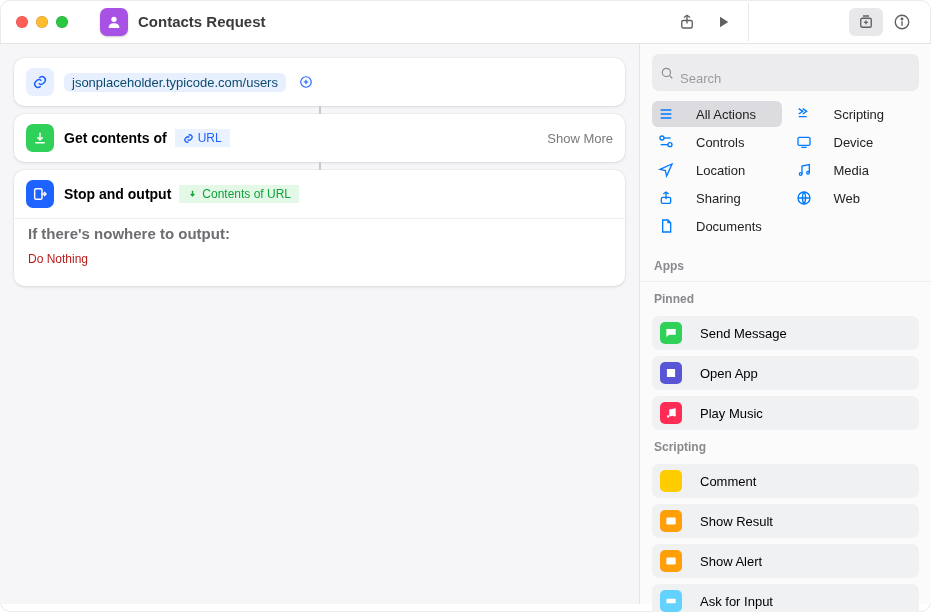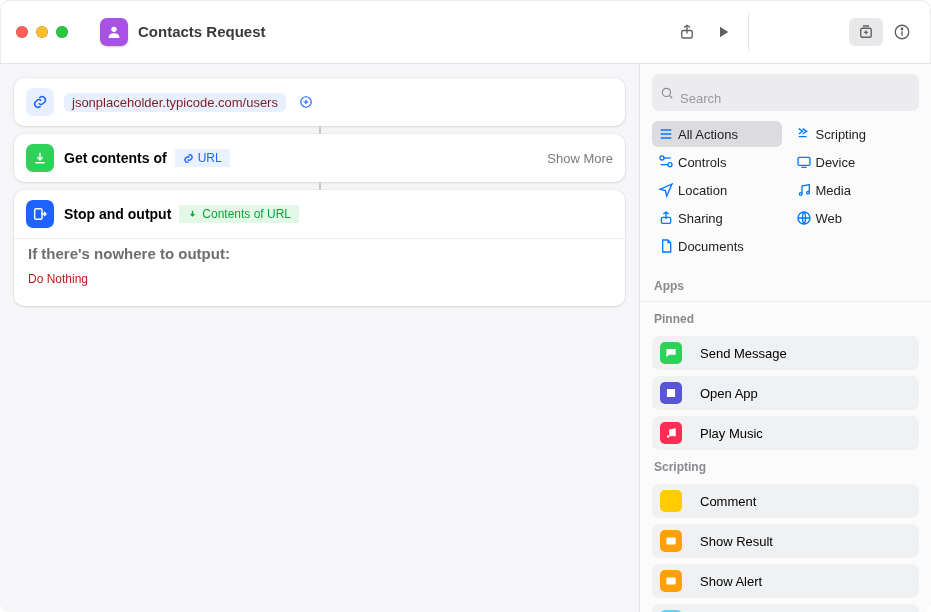--- a/index.html
+++ b/index.html
@@ -8,21 +8,21 @@
       width: 931px; height: 612px;
       background: #fff;
       border-radius: 10px;
       overflow: hidden;
       font-size: 13px;
       color: #000;
       box-shadow: 0 0 0 1px rgba(0,0,0,0.08) inset;
     }
     
     .titlebar {
-      height: 64px;
+      height: 44px;
       display: flex;
       align-items: center;
       padding: 0 12px 0 16px;
       border-bottom: 1px solid #e5e5e5;
       position: relative;
     }
     .traffic { display: flex; gap: 8px; margin-right: 32px; }
     .traffic .dot {
       width: 12px; height: 12px; border-radius: 50%;
     }
@@ -73,21 +73,21 @@
     .card-row {
       display: flex; align-items: center; padding: 10px 12px;
     }
     .card-icon {
       width: 28px; height: 28px; border-radius: 7px;
       display: flex; align-items: center; justify-content: center;
       margin-right: 10px; flex-shrink: 0;
     }
     .card-icon svg { width: 16px; height: 16px; }
     .link-token {
-      background: #e8f0ff; color: #7f1d1d;
+      background: #e8f0ff; color: #0c4a6e;
       padding: 2px 8px; border-radius: 6px; font-weight: 500;
       font-size: 13px;
     }
     .plus-btn {
       margin-left: 10px; color: #1e62ff; font-size: 16px; font-weight: 600;
       width: 20px; height: 20px; display: inline-flex; align-items: center;
       justify-content: center;
     }
     .card-title { font-weight: 600; font-size: 14px; margin-right: 8px; }
     .pill {
@@ -118,21 +118,21 @@
     .search svg { width: 14px; height: 14px; flex-shrink: 0; }
     .search input {
       border: none; background: transparent; margin-left: 6px; outline: none;
       font-size: 13px; color: #000; flex: 1; margin-top: 12px;
     }
     .search input::placeholder { color: #9a9a9e; }
     
     .cat-wrap { padding: 2px 12px 10px 12px; }
     .cat-grid { display: grid; grid-template-columns: 1fr 1fr; gap: 2px 8px; }
     .cat-item {
-      display: flex; align-items: center; gap: 4px;
+      display: flex; align-items: center; gap: 22px;
       padding: 5px 6px; border-radius: 6px;
       font-size: 13px; color: #222;
     }
     .cat-item.selected { background: #dcdce0; }
     .cat-item svg { width: 16px; height: 16px; flex-shrink: 0; }
     .blue { color: #007aff; }
     
     .section-hdr {
       color: #8a8a8e; font-size: 12px; font-weight: 600;
       padding: 10px 14px 4px 14px; text-transform: none;

